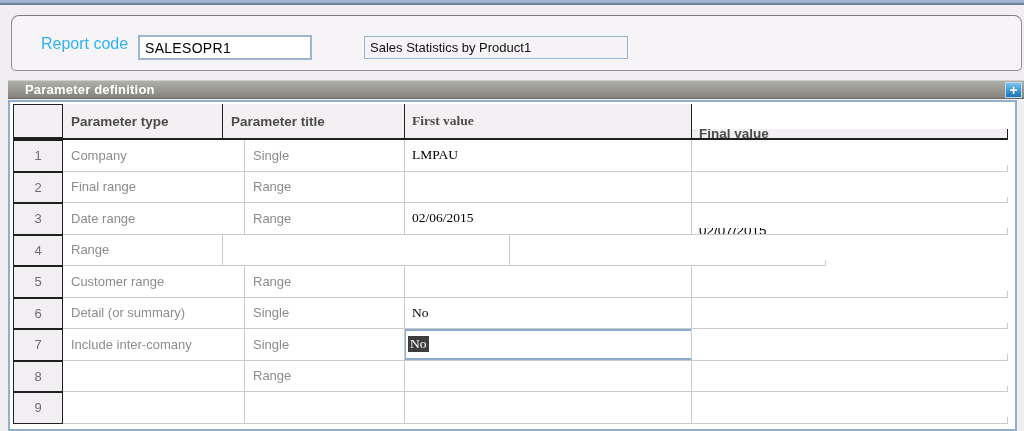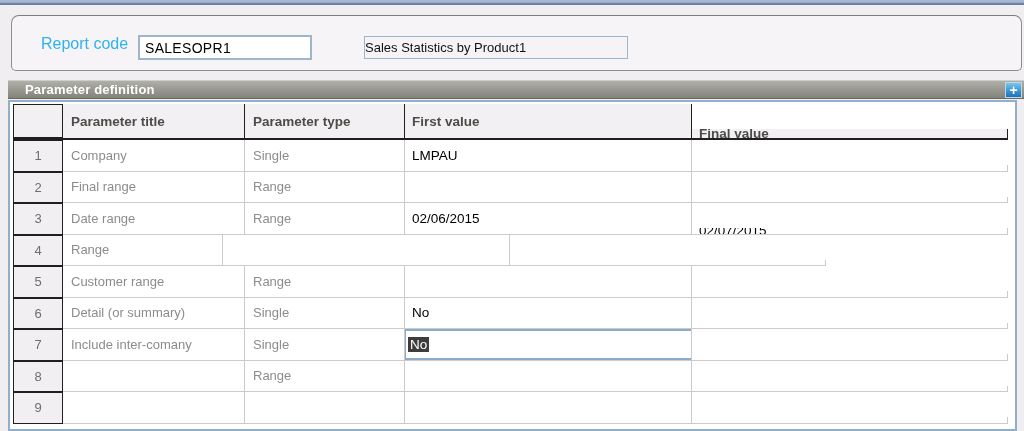--- a/index.html
+++ b/index.html
@@ -27,21 +27,21 @@
   }
   .report-input {
     position:absolute; left:126px; top:19px; width:174px; height:25px;
     background:#ffffff; border:2px solid #9db6cc;
     display:flex; align-items:center; padding-left:5px;
     font-size:14px; color:#000000; letter-spacing:0.3px;
   }
   .report-desc {
     position:absolute; left:352px; top:20px; width:264px; height:23px;
     background:#f6f3f6; border:1px solid #9db6cc;
-    display:flex; align-items:center; 
+    display:flex; align-items:center; padding-left:5px;
     font-size:13px; color:#111;
   }
   
   .section-bar {
     position:absolute; left:8px; top:80px; width:1016px; height:19px;
     background:linear-gradient(to bottom,#b0b0aa 0%,#9b9b94 45%,#83837b 100%);
     border-top:1px solid #cfcfca; border-bottom:1px solid #696960;
   }
   .section-title {
     position:absolute; left:17px; top:0; height:17px; display:flex; align-items:center;
@@ -61,21 +61,21 @@
     position:absolute; left:8px; top:100px; width:1009px; height:331px;
     border:2px solid #8fafca; background:#ffffff;
   }
   .grid { position:absolute; left:3px; top:2px; width:995px; }
   .hrow { display:flex; height:36px; border-bottom:2px solid #1f1f1f; }
   .row  { display:flex; height:31.5px; }
   .cell { display:flex; align-items:center; overflow:hidden; white-space:nowrap; }
   .c-num   { width:50px;  justify-content:center; }
   .c-title { width:182px; padding-left:8px; }
   .c-type  { width:160px; padding-left:8px; }
-  .c-first { width:287px; padding-left:7px; position:relative; }
+  .c-first { width:287px; padding-left:7px; position:relative;font-family:Liberation Serif, serif; }
   .c-final { width:316px; padding-left:7px;margin-top:25px; }
   
   .h { background:#f3f0f3; font-weight:bold; color:#4c4c48; font-size:13.5px;
        border-right:1px solid #1f1f1f; }
   .h.c-num { border:1px solid #1f1f1f; }
   
   .b { border-right:1px solid #cbcbcb; border-bottom:1px solid #cbcbcb; font-size:13px; }
   .b.c-num { background:#f2eff2; border:1px solid #1f1f1f; color:#6e6e6e; font-size:13px; }
   .b.c-title, .b.c-type { color:#8c8c8c; }
   .b.c-first, .b.c-final { color:#000; font-size:13.5px; }
@@ -103,22 +103,22 @@
   <div class="add-btn">
     <span>+</span>
   </div>
 </div>
 
 <div class="table-outer">
   <div class="grid">
 
     <div class="hrow">
       <div class="cell h c-num"></div>
+      <div class="cell h c-type">Parameter type</div>
       <div class="cell h c-title">Parameter title</div>
-      <div class="cell h c-type">Parameter type</div>
       <div class="cell h c-first">First value</div>
       <div class="cell h c-final">Final value</div>
     </div>
 
     <div class="row">
       <div class="cell b c-num">1</div>
       <div class="cell b c-title">Company</div>
       <div class="cell b c-type">Single</div>
       <div class="cell b c-first">LMPAU</div>
       <div class="cell b c-final"></div>

